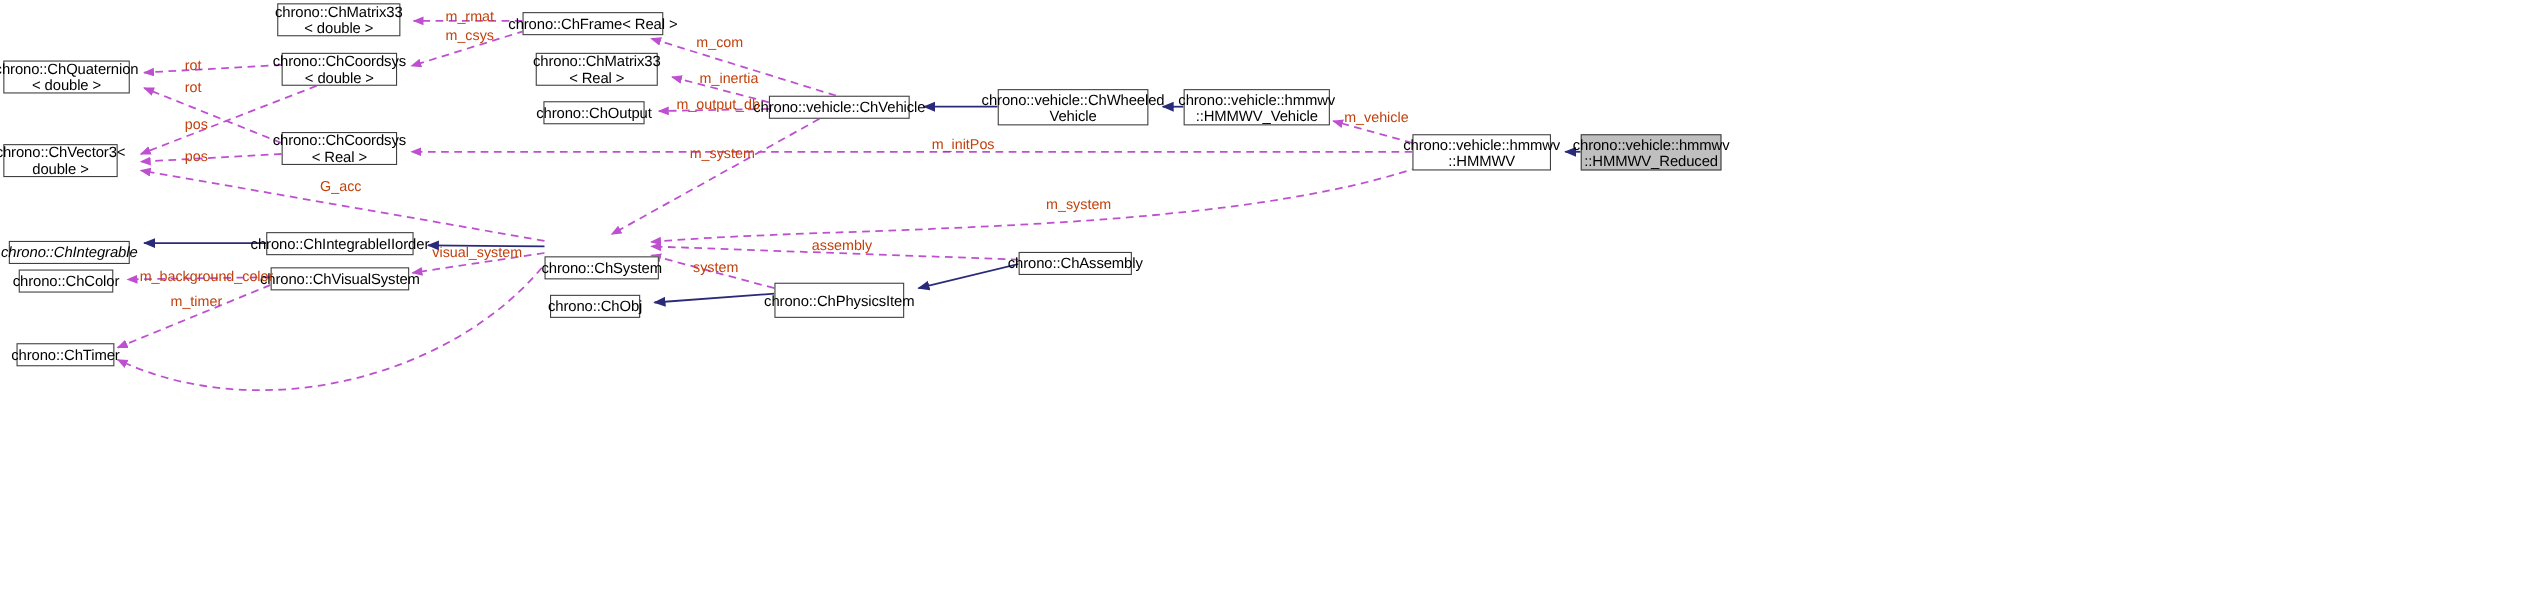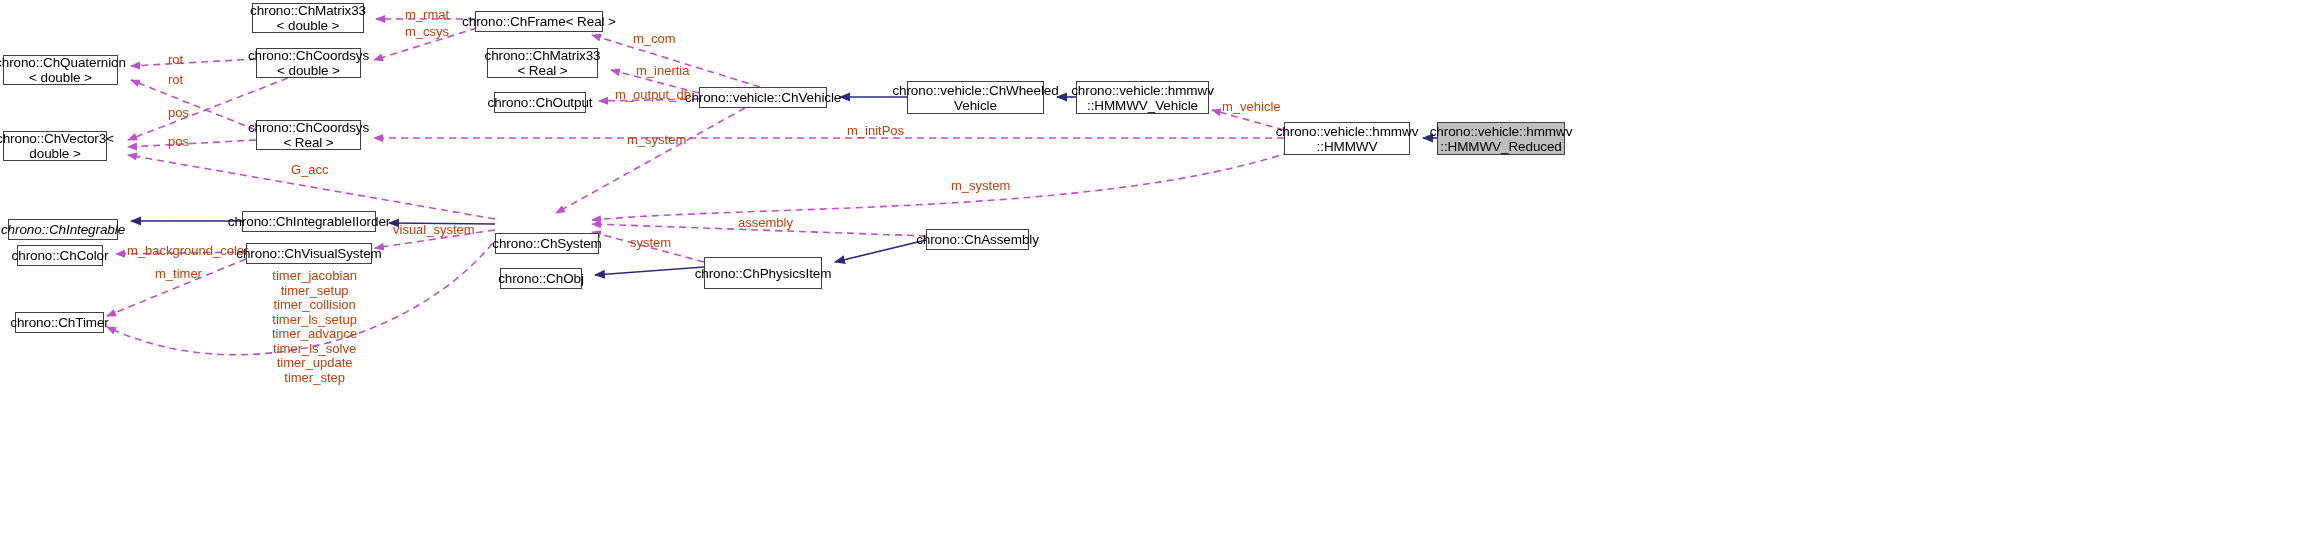--- a/index.html
+++ b/index.html
@@ -218,22 +218,14 @@
   <div class="edge-label" style="left:738px;top:216px;">assembly</div>
 
   <div class="edge-label" style="left:393px;top:223px;">visual_system</div>
 
   <div class="edge-label" style="left:630px;top:236px;">system</div>
 
   <div class="edge-label" style="left:127px;top:244px;">m_background_color</div>
 
   <div class="edge-label" style="left:155px;top:267px;text-align:center;">m_timer</div>
 
-  <div class="edge-label multi" style="left:272px;top:269px;">timer_jacobian
-timer_setup
-timer_collision
-timer_ls_setup
-timer_advance
-timer_ls_solve
-timer_update
-timer_step</div>
 
 </div>
 
 </body></html>

